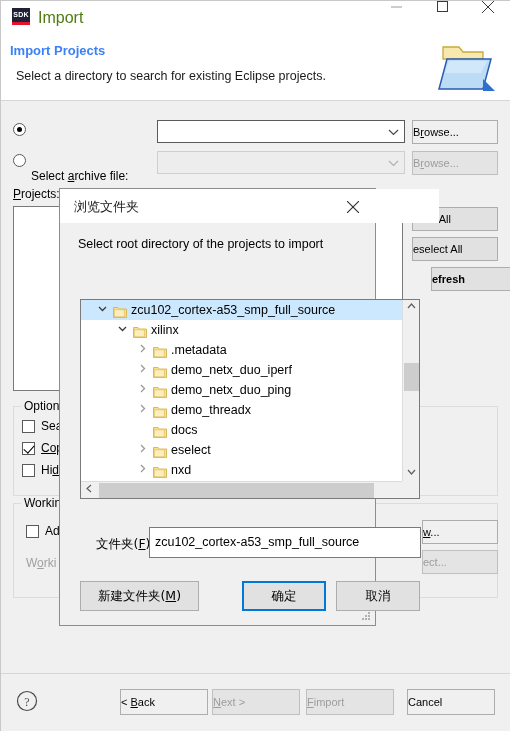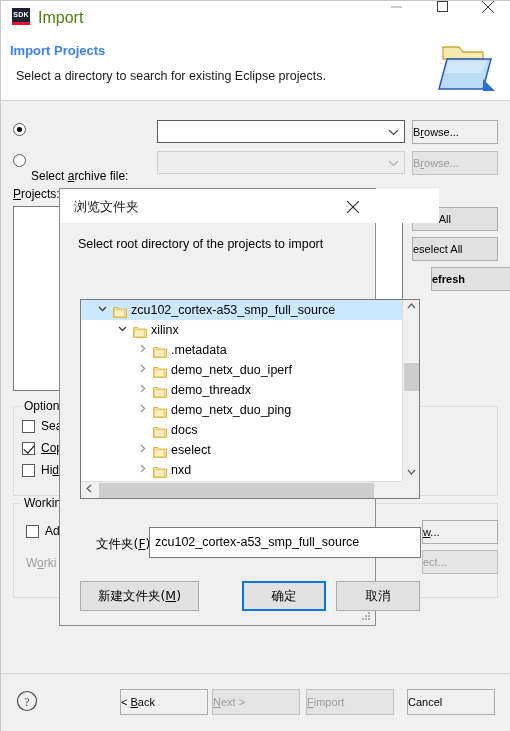--- a/index.html
+++ b/index.html
@@ -404,31 +404,31 @@
           <span class="tlabel" style="left: 90px;">demo_netx_duo_iperf</span>
         </div>
         <div class="trow">
           <span class="tw" style="left: 54px;"><svg width="9" height="9" viewBox="0 0 9 9">
               <polyline points="3,1 6.5,4.5 3,8" fill="none" stroke="#9a9a9a" stroke-width="1.3"></polyline>
             </svg></span>
           <span class="tfolder" style="left: 72px;"><svg width="14" height="12" viewBox="0 0 14 12">
               <path d="M0.5 1.5 L5 1.5 L6.3 3 L13.5 3 L13.5 11.5 L0.5 11.5 Z" fill="#fcdf8e" stroke="#d8b24a" stroke-width="0.9"></path>
               <rect x="1.3" y="3.8" width="10" height="7" fill="#fdeec0" stroke="#e2c36a" stroke-width="0.8"></rect>
             </svg></span>
-          <span class="tlabel" style="left: 90px;">demo_threadx</span>
+          <span class="tlabel" style="left: 90px;">demo_netx_duo_ping</span>
         </div>
         <div class="trow">
           <span class="tw" style="left: 54px;"><svg width="9" height="9" viewBox="0 0 9 9">
               <polyline points="3,1 6.5,4.5 3,8" fill="none" stroke="#9a9a9a" stroke-width="1.3"></polyline>
             </svg></span>
           <span class="tfolder" style="left: 72px;"><svg width="14" height="12" viewBox="0 0 14 12">
               <path d="M0.5 1.5 L5 1.5 L6.3 3 L13.5 3 L13.5 11.5 L0.5 11.5 Z" fill="#fcdf8e" stroke="#d8b24a" stroke-width="0.9"></path>
               <rect x="1.3" y="3.8" width="10" height="7" fill="#fdeec0" stroke="#e2c36a" stroke-width="0.8"></rect>
             </svg></span>
-          <span class="tlabel" style="left: 90px;">demo_netx_duo_ping</span>
+          <span class="tlabel" style="left: 90px;">demo_threadx</span>
         </div>
         <div class="trow">
           <span class="tfolder" style="left: 72px;"><svg width="14" height="12" viewBox="0 0 14 12">
               <path d="M0.5 1.5 L5 1.5 L6.3 3 L13.5 3 L13.5 11.5 L0.5 11.5 Z" fill="#fcdf8e" stroke="#d8b24a" stroke-width="0.9"></path>
               <rect x="1.3" y="3.8" width="10" height="7" fill="#fdeec0" stroke="#e2c36a" stroke-width="0.8"></rect>
             </svg></span>
           <span class="tlabel" style="left: 90px;">docs</span>
         </div>
         <div class="trow">
           <span class="tw" style="left: 54px;"><svg width="9" height="9" viewBox="0 0 9 9">

